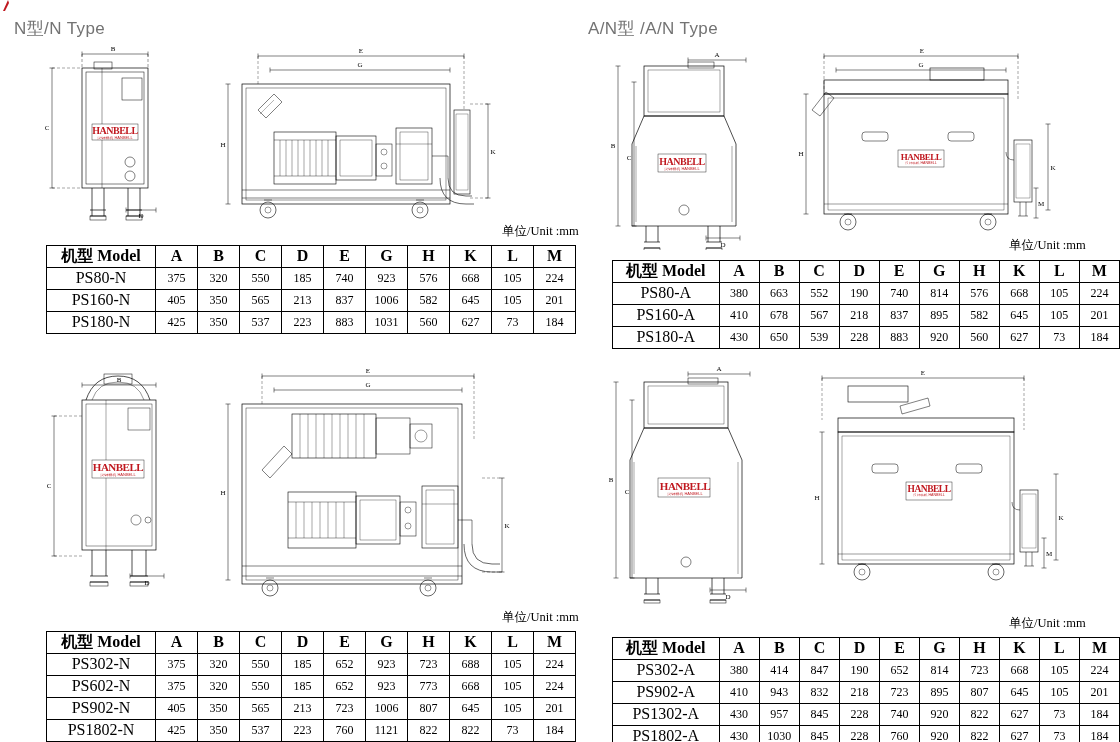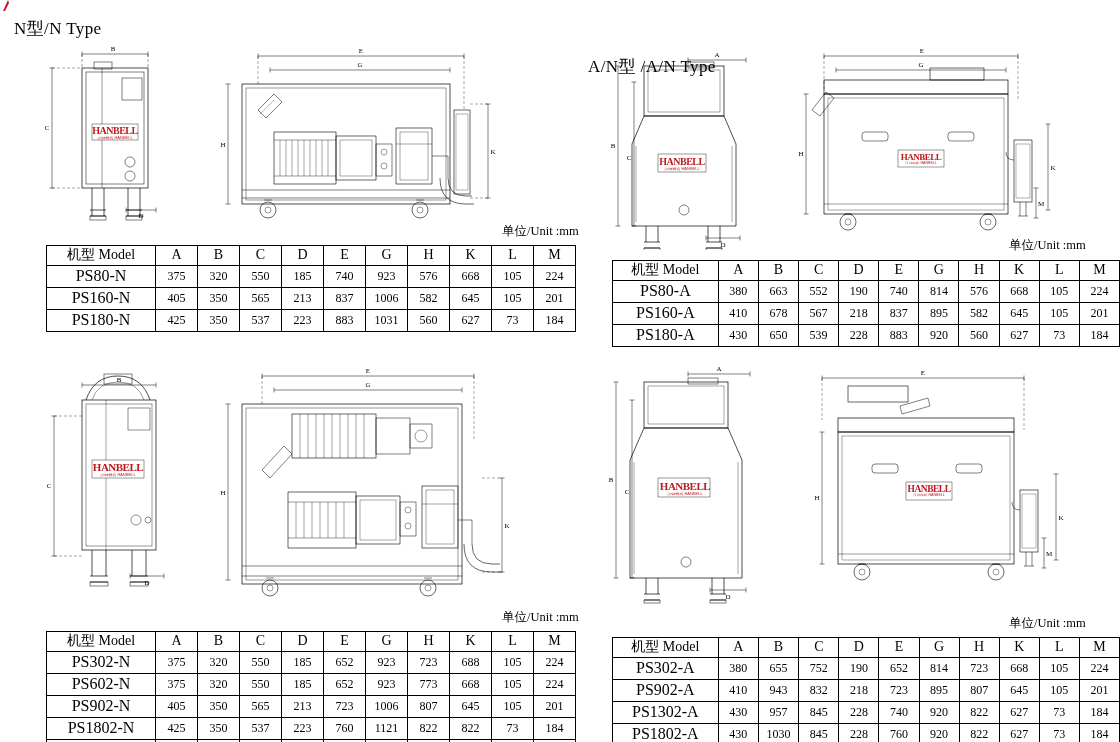--- a/index.html
+++ b/index.html
@@ -15,28 +15,28 @@
     color: #000;
     overflow: hidden;
   }
   .page {
     position: absolute;
     inset: 0;
   }
   
   .sec-title {
     position: absolute;
-    font-family: Liberation Serif, serif;
+    font-family: Liberation Sans, sans-serif;
     font-size: 17px;
-    color: #000000;
+    color: #737373;
     letter-spacing: .4px;
     white-space: nowrap;
   }
   #title-n  { left: 14px;  top: 17px; }
-  #title-an { left: 588px; top: 17px; margin-top: 38px; }
+  #title-an { left: 588px; top: 17px; }
 
   
   .unit-label {
     position: absolute;
     font-family: "Liberation Serif", serif;
     font-size: 12.5px;
     white-space: nowrap;
     margin-left: 36px;
   }
   #unit-1 { left: 466px; top: 223px; }
@@ -54,21 +54,21 @@
   table.spec th,
   table.spec td {
     border: 1px solid #000;
     text-align: center;
     font-size: 12px;
     line-height: 1;
     padding: 2px 0 3px;
     font-weight: normal;
     white-space: nowrap;
   }
-  table.spec th { font-weight: normal; font-size: 14px; margin-left: 31px; }
+  table.spec th { font-weight: bold; font-size: 16px; margin-left: 31px; }
   table.spec td.model { font-size: 16px; }
   table.spec .c-model { width: 108px; }
   table.spec .c-val   { width: 41px; }
 
   #tbl-n1  { left: 46px;  top: 245px; }
   #tbl-n2  { left: 46px;  top: 631px; }
   #tbl-a1  { left: 612px; top: 260px; }
   #tbl-a2  { left: 612px; top: 637px; }
 
   
@@ -762,22 +762,22 @@
         <th class="c-val">H</th>
         <th class="c-val">K</th>
         <th class="c-val">L</th>
         <th class="c-val">M</th>
       </tr>
     </thead>
     <tbody>
       <tr>
         <td class="model">PS302-A</td>
         <td>380</td>
-        <td>655</td>
-        <td>752</td>
+        <td>414</td>
+        <td>847</td>
         <td>190</td>
         <td>652</td>
         <td>814</td>
         <td>723</td>
         <td>668</td>
         <td>105</td>
         <td>224</td>
       </tr>
       <tr>
         <td class="model">PS902-A</td>

